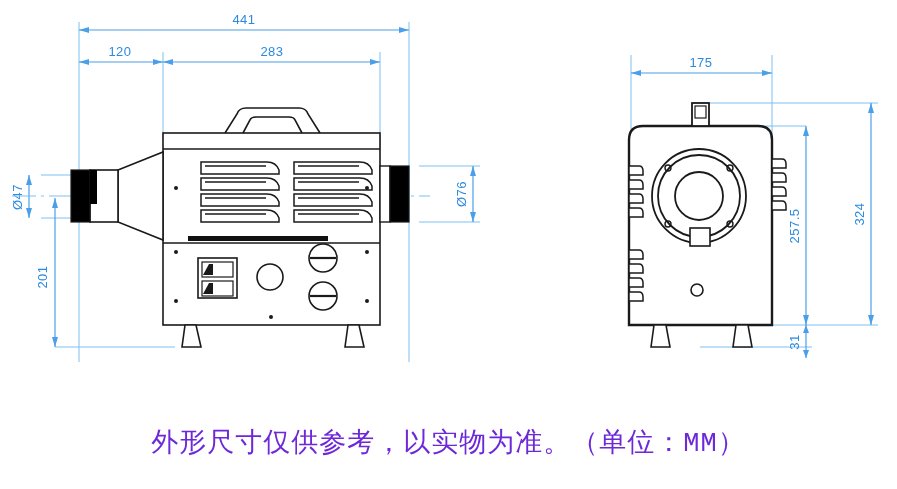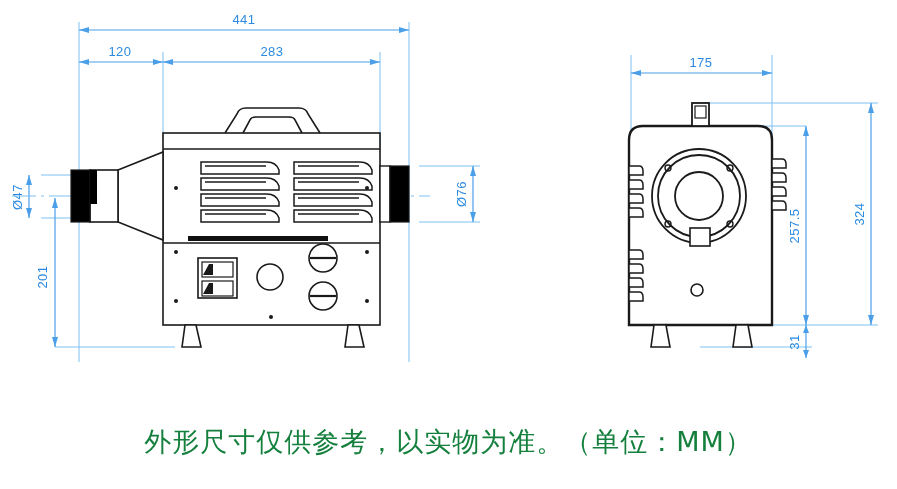--- a/index.html
+++ b/index.html
@@ -267,15 +267,15 @@
       <path d="M772 187 h10 q4 0 4 5 v4 h-14 z"></path>
       <path d="M772 201 h10 q4 0 4 5 v4 h-14 z"></path>
     </g>
 
     <path d="M654 325 L651 347 L670 347 L666 325 Z" fill="#ffffff" stroke="#1a1a1a" stroke-width="1.6"></path>
     <path d="M736 325 L733 347 L752 347 L748 325 Z" fill="#ffffff" stroke="#1a1a1a" stroke-width="1.6"></path>
   </g>
 
 </svg>
 
-<div class="caption" style="color: #15803d;">外形尺寸仅供参考，以实物为准。（单位：MM）</div>
+<div class="caption" style="color: #6d28d9; font-family: Liberation Mono, monospace;">外形尺寸仅供参考，以实物为准。（单位：MM）</div>
 
 </div>
 
 </body></html>

